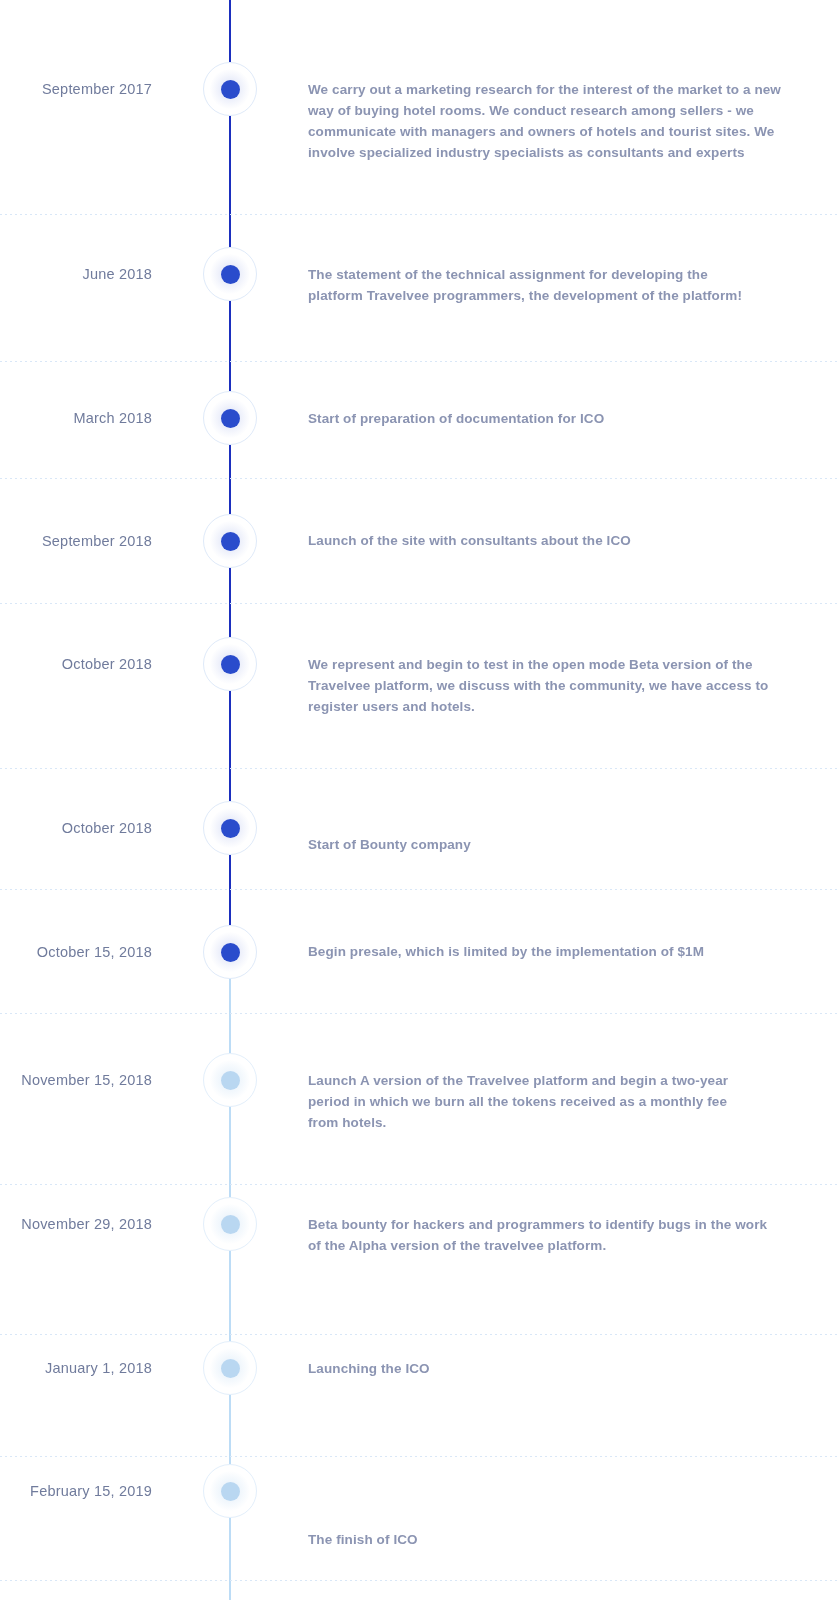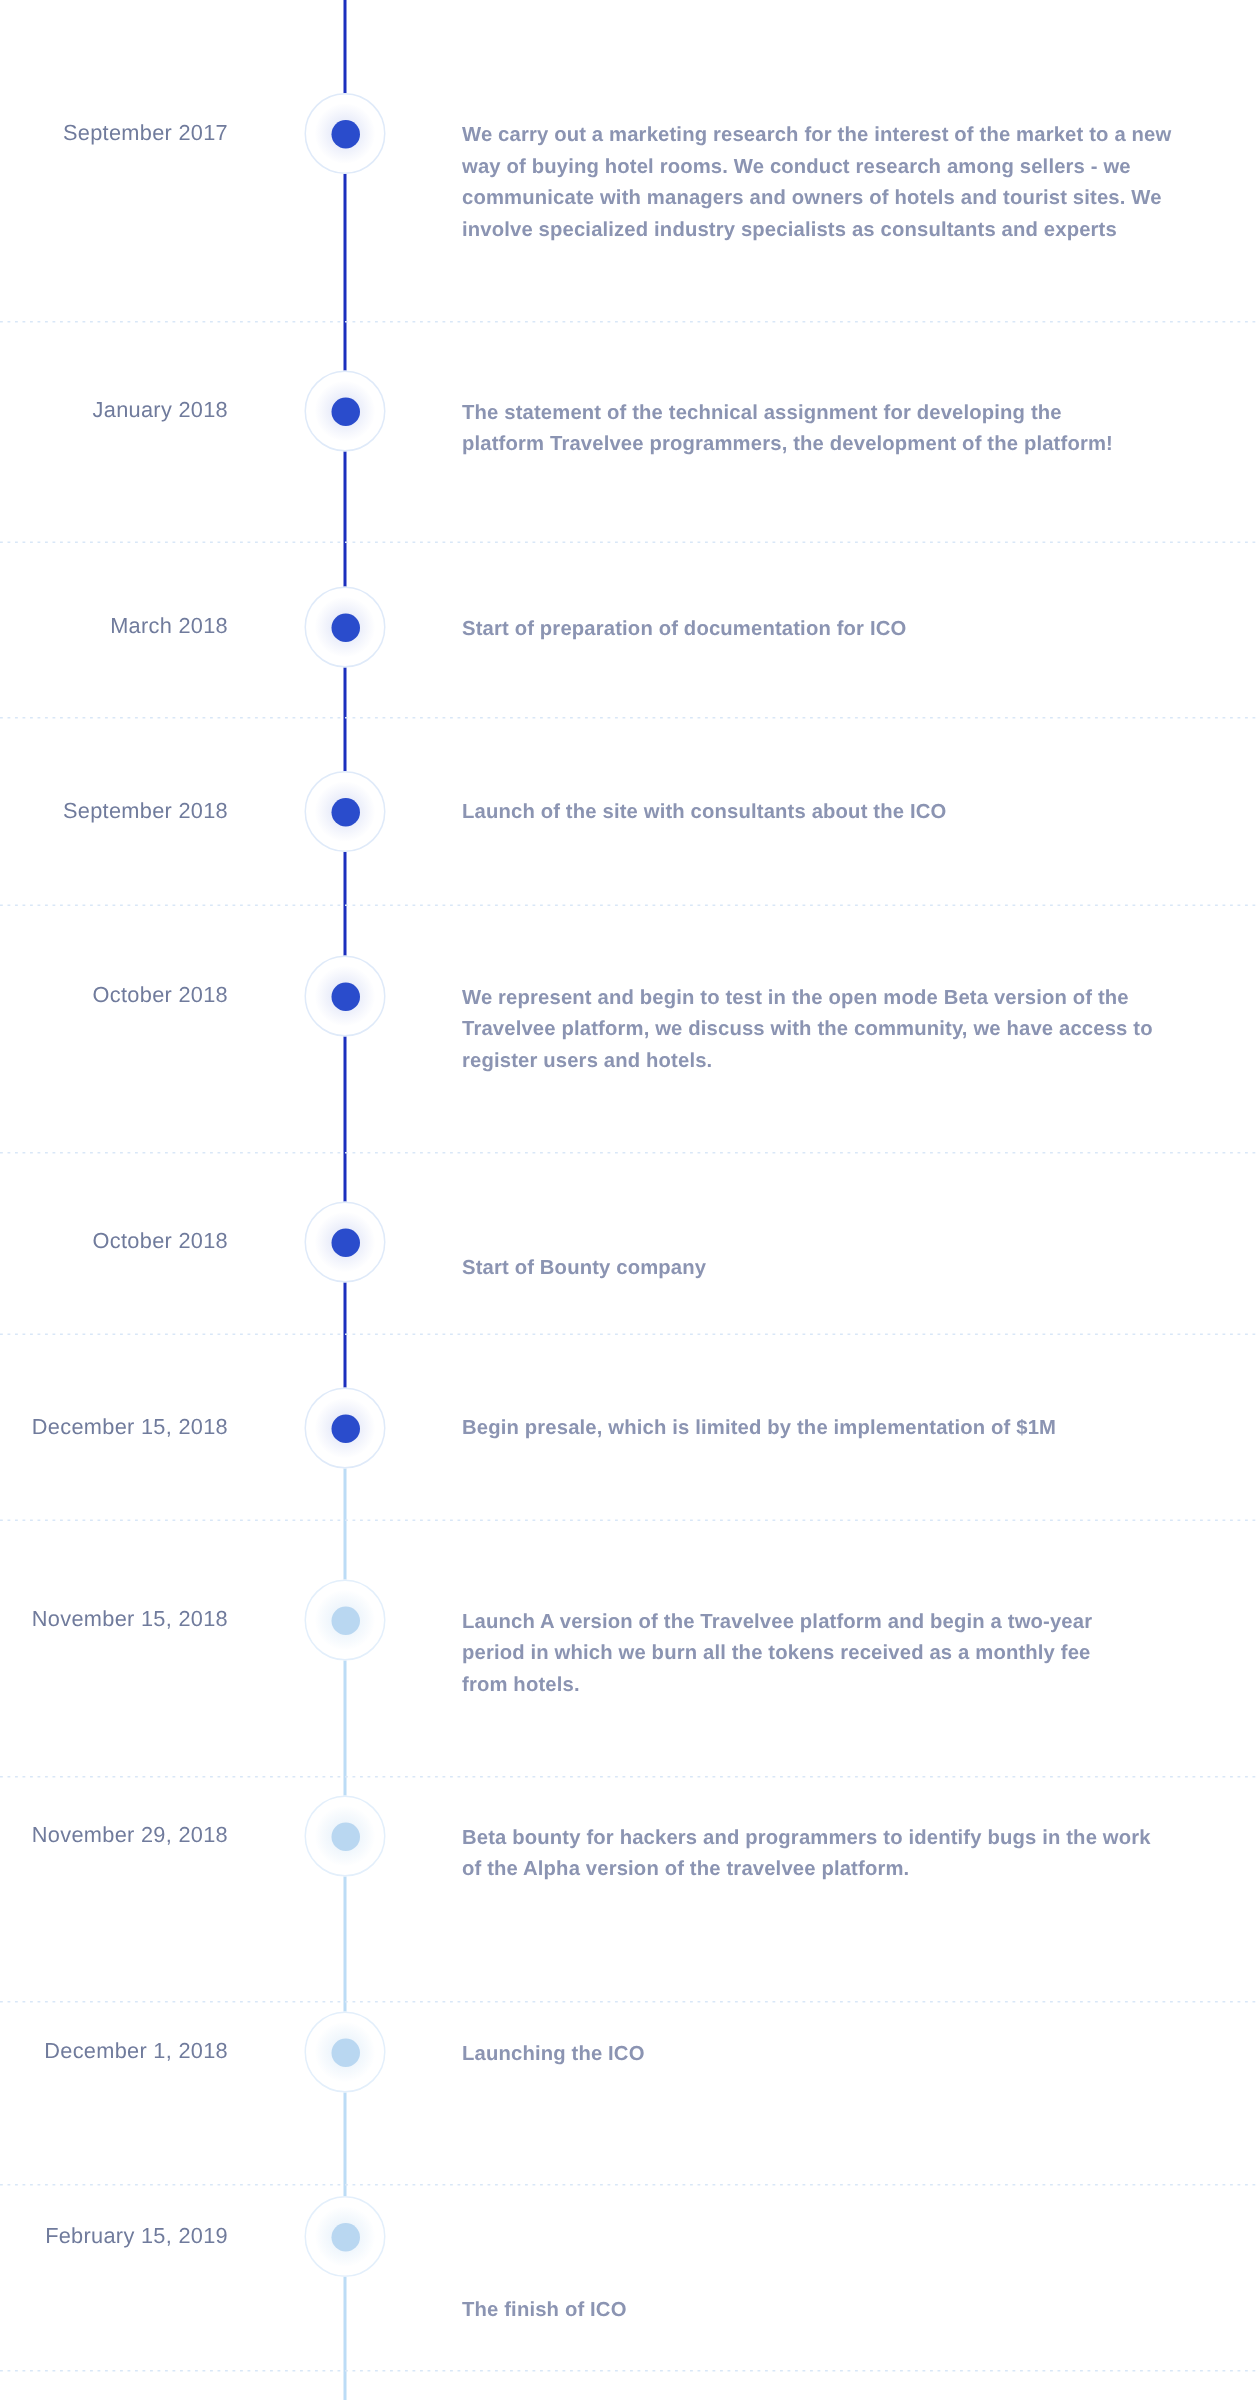--- a/index.html
+++ b/index.html
@@ -133,21 +133,21 @@
         <div class="tl-date" style="top: 80px;">September 2017</div>
         <div class="tl-marker active" style="top: 62px;">
           <span class="halo"></span>
           <span class="glow"></span>
           <span class="dot"></span>
         </div>
         <div class="tl-desc" style="top: 79px; width: 478px;">We carry out a marketing research for the interest of the market to a new way of buying hotel rooms. We conduct research among sellers - we communicate with managers and owners of hotels and tourist sites. We involve specialized industry specialists as consultants and experts</div>
         <div class="tl-sep" style="top: 214px;"></div>
       </div>
       <div class="tl-row" style="top: 0px;">
-        <div class="tl-date" style="top: 265px;">January 2018</div>
+        <div class="tl-date" style="top: 265px;">June 2018</div>
         <div class="tl-marker active" style="top: 247px;">
           <span class="halo"></span>
           <span class="glow"></span>
           <span class="dot"></span>
         </div>
         <div class="tl-desc" style="top: 264px; width: 440px;">The statement of the technical assignment for developing the platform Travelvee programmers, the development of the platform!</div>
         <div class="tl-sep" style="top: 361px;"></div>
       </div>
       <div class="tl-row" style="top: 0px;">
         <div class="tl-date" style="top: 409px;">March 2018</div>
@@ -183,21 +183,21 @@
         <div class="tl-date" style="top: 819px;">October 2018</div>
         <div class="tl-marker active" style="top: 801px;">
           <span class="halo"></span>
           <span class="glow"></span>
           <span class="dot"></span>
         </div>
         <div class="tl-desc" style="top: 818px; width: 440px; margin-top: 16px;">Start of Bounty company</div>
         <div class="tl-sep" style="top: 889px;"></div>
       </div>
       <div class="tl-row" style="top: 0px;">
-        <div class="tl-date" style="top: 943px;">December 15, 2018</div>
+        <div class="tl-date" style="top: 943px;">October 15, 2018</div>
         <div class="tl-marker active" style="top: 925px;">
           <span class="halo"></span>
           <span class="glow"></span>
           <span class="dot"></span>
         </div>
         <div class="tl-desc" style="top: 941px; width: 440px;">Begin presale, which is limited by the implementation of $1M</div>
         <div class="tl-sep" style="top: 1013px;"></div>
       </div>
       <div class="tl-row" style="top: 0px;">
         <div class="tl-date" style="top: 1071px;">November 15, 2018</div>
@@ -213,21 +213,21 @@
         <div class="tl-date" style="top: 1215px;">November 29, 2018</div>
         <div class="tl-marker upcoming" style="top: 1197px;">
           <span class="halo"></span>
           <span class="glow"></span>
           <span class="dot"></span>
         </div>
         <div class="tl-desc" style="top: 1214px; width: 470px;">Beta bounty for hackers and programmers to identify bugs in the work of the Alpha version of the travelvee platform.</div>
         <div class="tl-sep" style="top: 1334px;"></div>
       </div>
       <div class="tl-row" style="top: 0px;">
-        <div class="tl-date" style="top: 1359px;">December 1, 2018</div>
+        <div class="tl-date" style="top: 1359px;">January 1, 2018</div>
         <div class="tl-marker upcoming" style="top: 1341px;">
           <span class="halo"></span>
           <span class="glow"></span>
           <span class="dot"></span>
         </div>
         <div class="tl-desc" style="top: 1358px; width: 440px;">Launching the ICO</div>
         <div class="tl-sep" style="top: 1456px;"></div>
       </div>
       <div class="tl-row" style="top: 0px;">
         <div class="tl-date" style="top: 1482px;">February 15, 2019</div>

